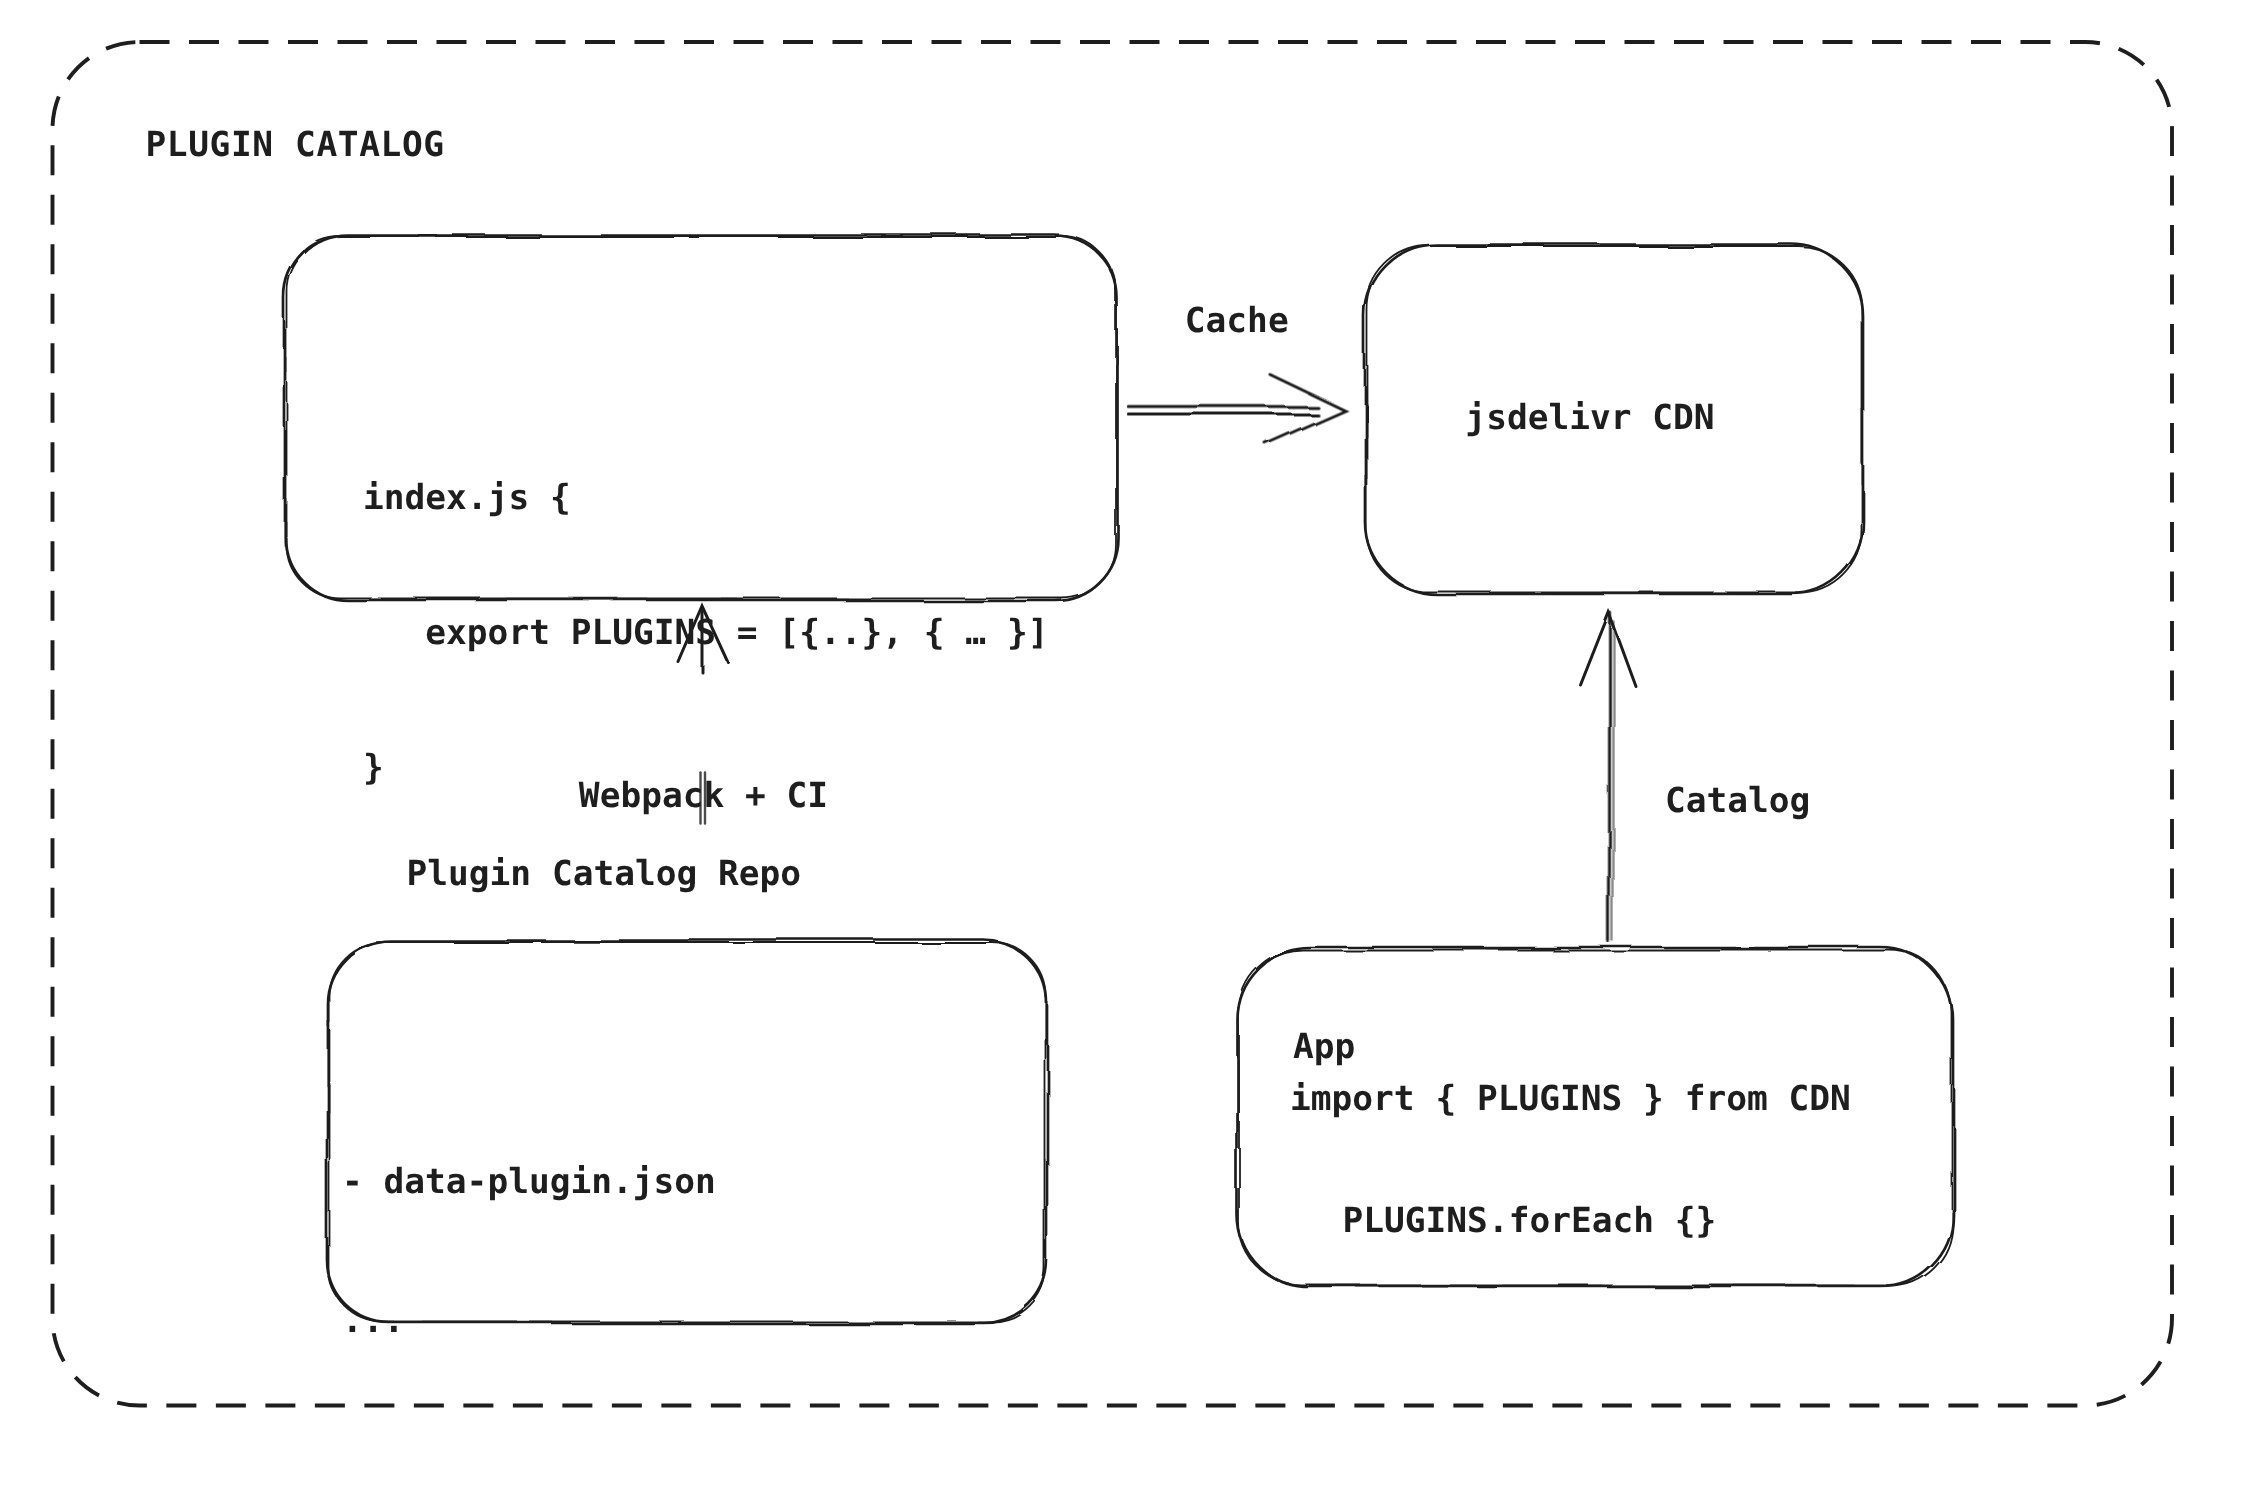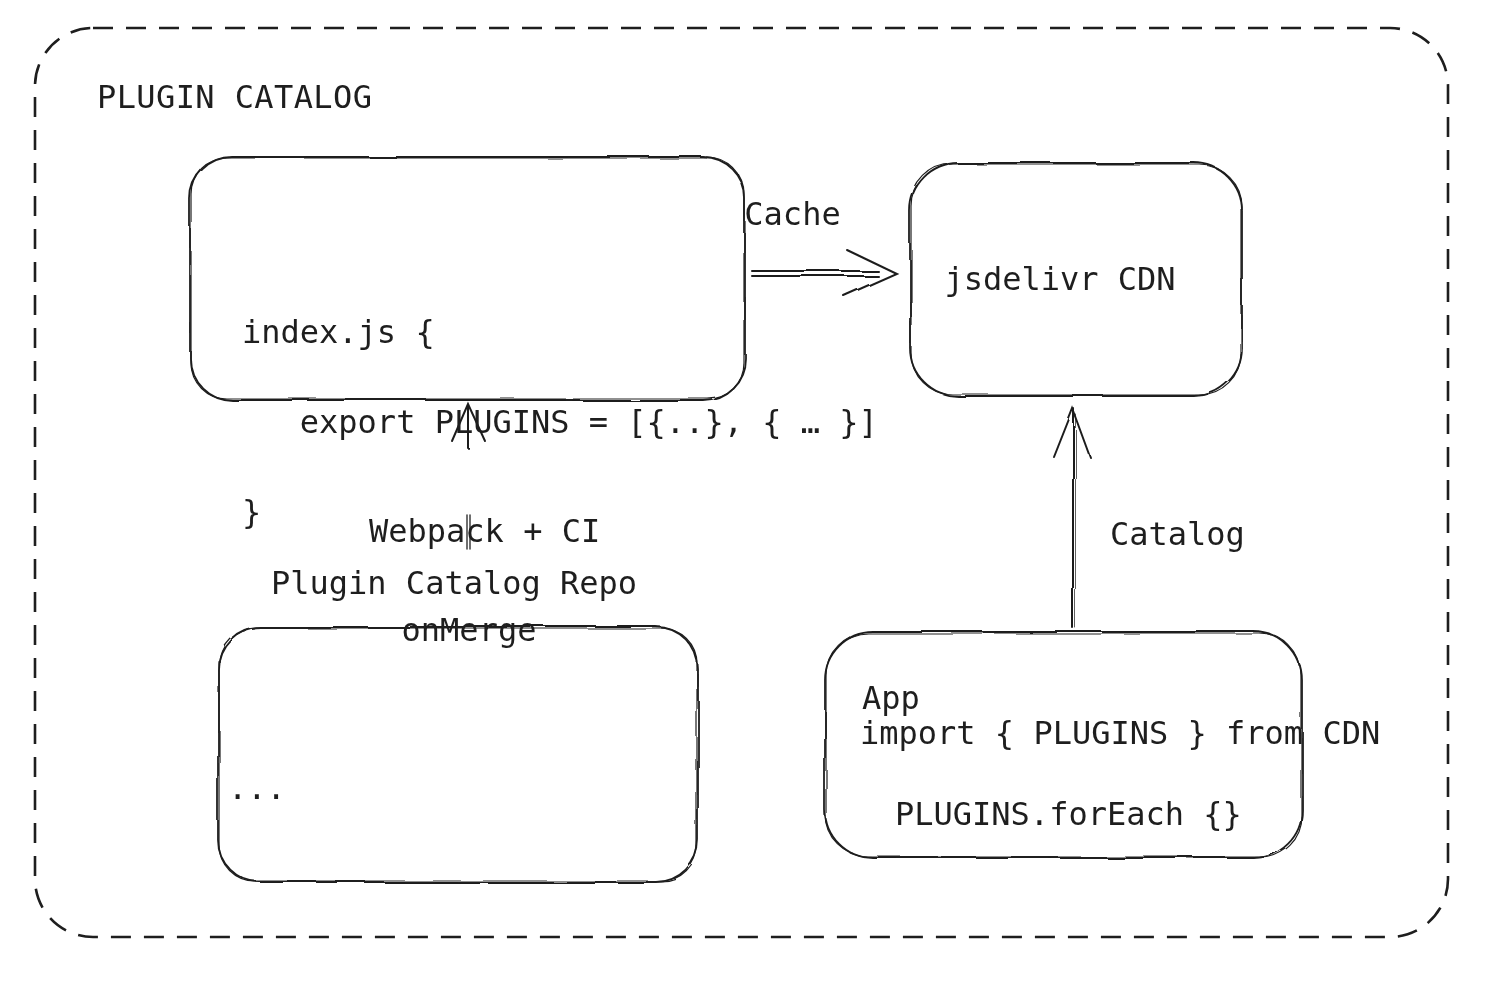--- a/index.html
+++ b/index.html
@@ -16,25 +16,25 @@
     font-family: "DejaVu Sans Mono", "Liberation Mono", monospace;
     color: #1e1e1e;
   }
   .canvas svg.shapes {
     position: absolute;
     left: 0;
     top: 0;
   }
   .txt {
     position: absolute;
-    font-size: 32px;
+    font-size: 23px;
     line-height: 30px;
     white-space: pre;
     color: #1e1e1e;
-    font-weight: 400;
+    font-weight: 700;
   }
   .center { text-align: center; }
   .frame-title { letter-spacing: 0.4px; }
   .code-block div { white-space: pre; }
   .repo-files { line-height: 31px; }
   .edge-label-stack { line-height: 33px; }
 </style>
 </head>
 <body>
 
@@ -95,31 +95,31 @@
   </svg>
 
   <div class="txt frame-title" style="left:97px; top:82px;">PLUGIN CATALOG</div>
 
   <div class="txt code-block" style="left:218px; top:257px;margin-left:24px;">
     <div>index.js {</div>
     <div>   export PLUGINS = [{..}, { … }]</div>
     <div>}</div>
   </div>
 
-  <div class="txt center" style="left:720px; top:199px; width:145px;">Cache</div>
+  <div class="txt center" style="left:752px; top:199px; width:145px;">Cache</div>
 
   <div class="txt center" style="left:910px; top:264px; width:300px;">jsdelivr CDN</div>
 
   <div class="txt center edge-label-stack" style="left:369px; top:449px; width:200px;">
     <div>Webpack + CI</div>
-    <div>onMerge</div>
   </div>
 
   <div class="txt" style="left:271px; top:568px;">Plugin Catalog Repo</div>
   <div class="txt code-block repo-files" style="left:228px; top:711px;">
+    <div>- data-plugin.json</div>
     <div>...</div>
   </div>
 
   <div class="txt" style="left:1110px; top:519px;">Catalog</div>
 
   <div class="txt" style="left:862px; top:683px;">App</div>
   <div class="txt" style="left:860px; top:718px;">import { PLUGINS } from CDN</div>
   <div class="txt" style="left:860px; top:799px;margin-left:35px;">PLUGINS.forEach {}</div>
 
 </div>

